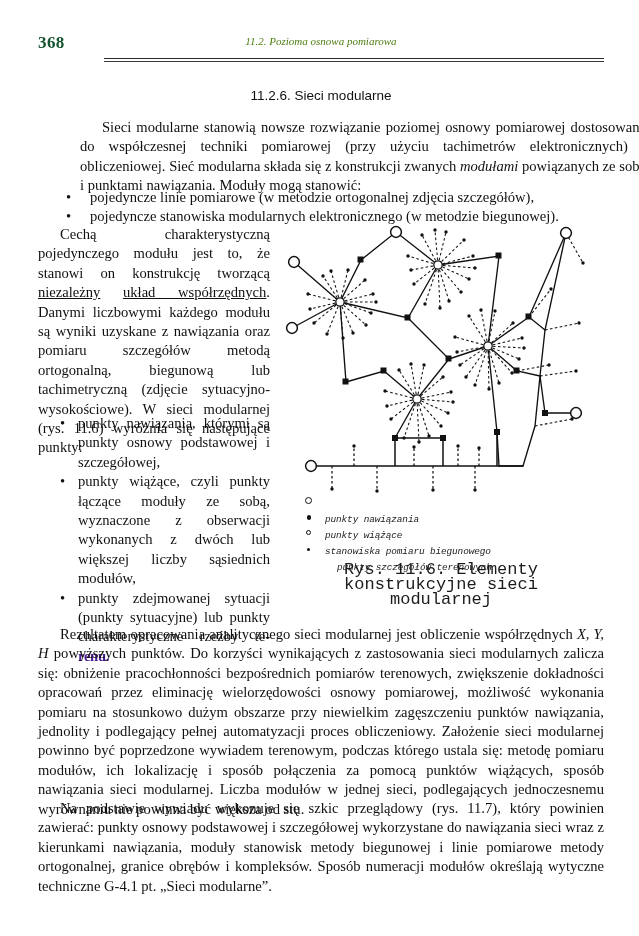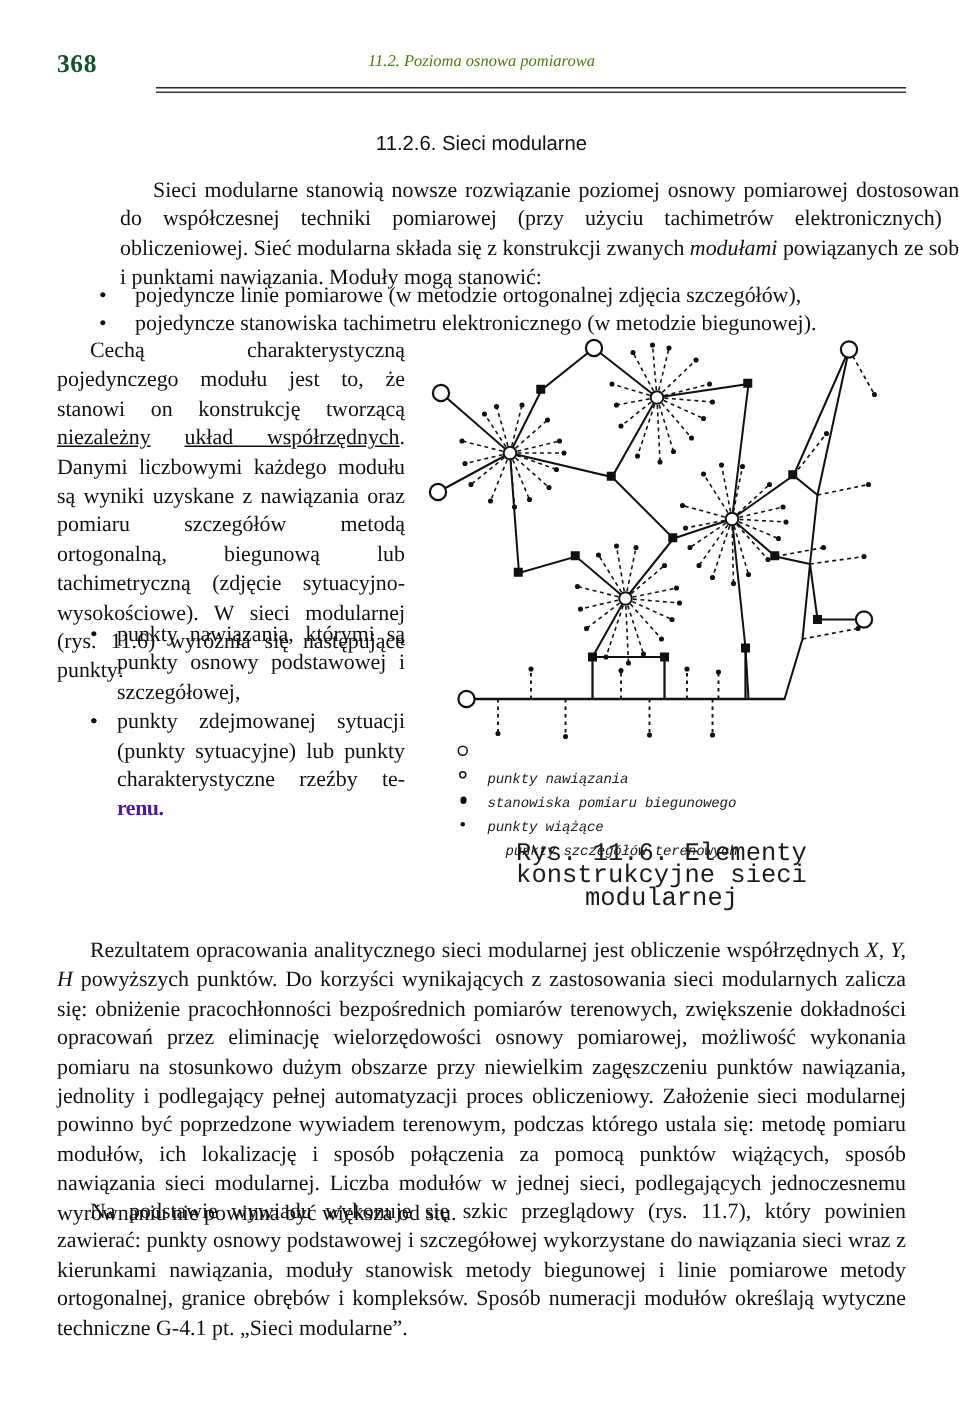--- a/index.html
+++ b/index.html
@@ -270,37 +270,38 @@
     </span>
   </div>
 
   <ul class="bullets-full">
     <li>
       <span class="bul">•</span>
       <span>pojedyncze linie pomiarowe (w metodzie ortogonalnej zdjęcia szczegółów),</span>
     </li>
     <li>
       <span class="bul">•</span>
-      <span>pojedyncze stanowiska tachimetru elektronicznego (w metodzie biegunowej).</span>
+      <span>pojedyncze stanowiska modularnych elektronicznego (w metodzie biegunowej).</span>
     </li>
   </ul>
 
   <div class="para indent" id="p-cecha">
     <span>
       Cechą charakterystyczną pojedynczego modułu jest to, że stanowi on konstrukcję tworzącą <u>niezależny</u> <u>układ współrzędnych</u>. Danymi liczbowymi każdego modułu są wyniki uzyskane z nawiązania oraz pomiaru szczegółów metodą ortogonalną, biegunową lub tachimetryczną (zdjęcie sytuacyjno-wysokościowe). W sieci modularnej (rys. 11.6) wyróżnia się następujące punkty:
     </span>
   </div>
 
   <ul class="bullets-narrow">
     <li>
       <span class="bul">•</span>
       <span>punkty nawiązania, którymi są punkty osnowy podstawowej i szczegółowej,</span>
     </li>
     <li>
       <span class="bul">•</span>
+      <span>punkty wiążące, czyli punkty łączące moduły ze sobą, wyznaczone z obserwacji wykonanych z dwóch lub większej liczby sąsiednich modułów,</span>
     </li>
     <li>
       <span class="bul">•</span>
       <span>punkty zdejmowanej sytuacji (punkty sytuacyjne) lub punkty charakterystyczne rzeźby te-<span class="smudge">renu.</span></span>
     </li>
   </ul>
 
   <div class="figure">
     <svg width="321" height="290" viewBox="0 0 321 290">
       <g stroke="#111" fill="none" stroke-width="1.35" stroke-linecap="round">
@@ -520,26 +521,26 @@
         <circle cx="28" cy="250" r="5.4" fill="#fff" stroke="#111" stroke-width="1.5"></circle>
       </g>
     </svg>
 
     <div class="legend">
       <div class="legend-row">
         <span class="mk ring-lg"></span>
         <span class="lbl">punkty nawiązania</span>
       </div>
       <div class="legend-row">
+        <span class="mk dot-lg"></span>
+        <span class="lbl">punkty wiążące</span>
+      </div>
+      <div class="legend-row">
         <span class="mk ring-sm"></span>
         <span class="lbl">stanowiska pomiaru biegunowego</span>
-      </div>
-      <div class="legend-row">
-        <span class="mk dot-lg"></span>
-        <span class="lbl">punkty wiążące</span>
       </div>
       <div class="legend-row indent-lbl">
         <span class="mk dot-sm"></span>
         <span class="lbl">punkty szczegółów terenowych</span>
       </div>
     </div>
 
     <div class="fig-caption">
       <div>Rys. 11.6. Elementy konstrukcyjne sieci</div>
       <div>modularnej</div>

